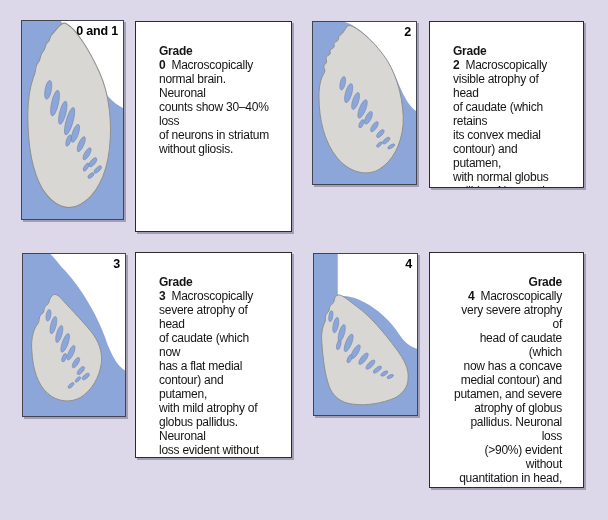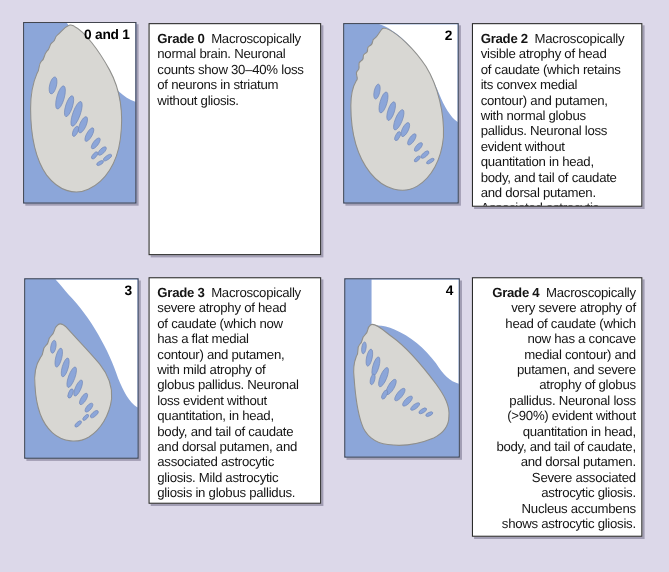--- a/index.html
+++ b/index.html
@@ -42,31 +42,31 @@
     position:absolute;
     background:var(--ventricle-white);
     border:1px solid var(--text-box-border);
     box-shadow:2px 2px 0 var(--shadow);
     box-sizing:border-box;
     padding:6px 5px 4px 7px;
     font-size:12px;line-height:14px;
     letter-spacing:-0.25px;
     overflow:hidden;
   }
-  .para{margin:0;}
+  .para{margin:16px;}
   .para + .para{margin-top:13px;}
   .para-heading{font-weight:bold;margin-right:6px;}
   .para-body{white-space:pre-line;}
   .csf{fill:var(--csf-blue);}
   .vent{fill:var(--ventricle-white);}
   .tissue{fill:var(--tissue-gray);stroke:var(--tissue-outline);stroke-width:1;}
   .stripe{fill:var(--stripe-blue);stroke:var(--stripe-outline);stroke-width:0.6;}
 
   
-  #brain-1{left:21px;top:20px;width:103px;height:165px;}
+  #brain-1{left:21px;top:20px;width:103px;height:200px;}
   #text-1 {left:135px;top:21px;width:157px;height:211px;}
   #brain-2{left:312px;top:21px;width:105px;height:164px;}
   #text-2 {left:429px;top:21px;width:155px;height:167px;}
   #brain-3{left:22px;top:253px;width:104px;height:164px;}
   #text-3 {left:135px;top:252px;width:157px;height:206px;}
   #brain-4{left:313px;top:253px;width:105px;height:163px;}
   #text-4 {left:429px;top:252px;width:155px;height:236px;text-align:right;}
 </style>
 </head>
 <body>

